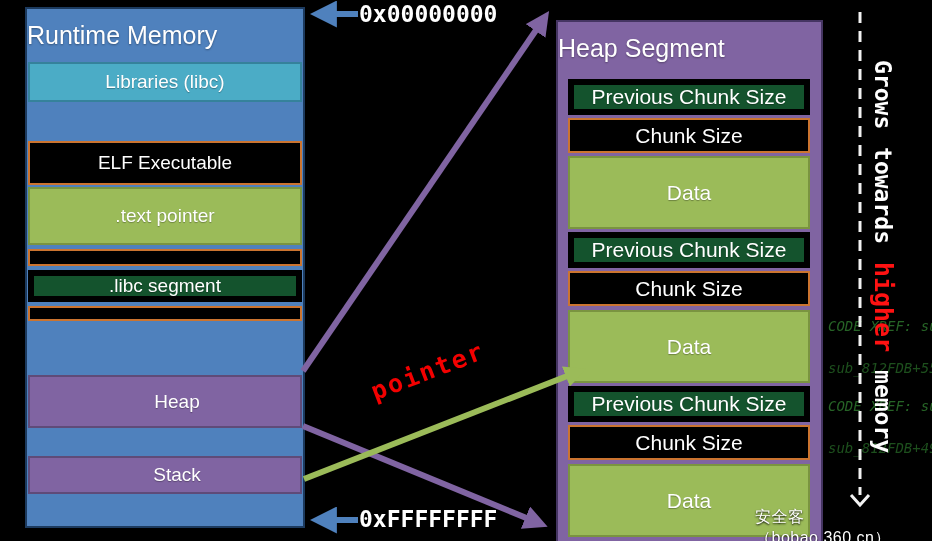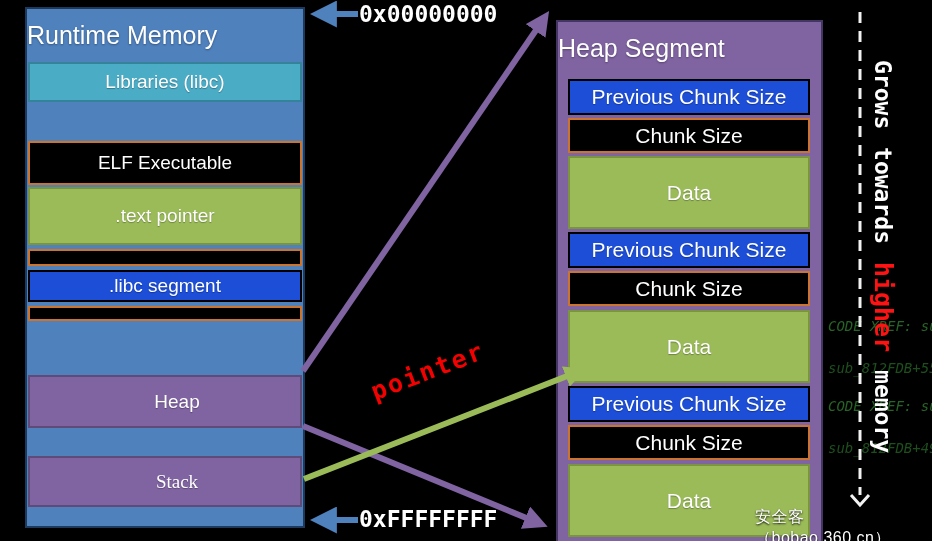--- a/index.html
+++ b/index.html
@@ -21,21 +21,21 @@
   }
   .runtime-col .col-title{top:12px;}
   .seg{
     position:absolute;left:1px;right:1px;box-sizing:border-box;
     display:flex;align-items:center;justify-content:center;
     color:#fff;font-size:19px;text-shadow:0 1px 1px rgba(0,0,0,.3);
   }
   .c-teal  {background:#4bacc6;border:2px solid #35829b;}
   .c-orange{background:#000000;border:2px solid #cb7430;}
   .c-green {background:#9bbb59;border:2px solid #7a9440;}
-  .c-red   {background:#1d4ed8;border:2px solid #000000;}
+  .c-red   {background:#14532d;border:6px solid #000000;}
   .c-purple{background:#8064a2;border:2px solid #5f4b79;padding-left:24px;}
   
   .heap-col{
     left:556px;top:20px;width:267px;height:525px;
     background:#8064a2;border:2px solid #453562;
   }
   .heap-col .col-title{top:12px;}
   .heap-row{
     position:absolute;left:10px;right:11px;box-sizing:border-box;
     display:flex;align-items:center;justify-content:center;
@@ -98,21 +98,21 @@
 
 <div class="col runtime-col">
   <div class="col-title">Runtime Memory</div>
   <div class="seg c-teal" style="top:53px;height:40px;">Libraries (libc)</div>
   <div class="seg c-orange" style="top:132px;height:44px;">ELF Executable</div>
   <div class="seg c-green" style="top:178px;height:58px;">.text pointer</div>
   <div class="seg c-orange" style="top:240px;height:17px;"></div>
   <div class="seg c-red" style="top:261px;height:32px;">.libc segment</div>
   <div class="seg c-orange" style="top:297px;height:15px;"></div>
   <div class="seg c-purple" style="top:366px;height:53px;">Heap</div>
-  <div class="seg c-purple" style="top:447px;height:51px;font-family:Liberation Serif, serif;">Stack</div>
+  <div class="seg c-purple" style="top:447px;height:38px;">Stack</div>
 </div>
 
 <div class="col heap-col">
   <div class="col-title">Heap Segment</div>
 
   <div class="heap-row c-red" style="top:57px;height:36px;">Previous Chunk Size</div>
   <div class="heap-row c-orange" style="top:96px;height:35px;">Chunk Size</div>
   <div class="heap-row c-green" style="top:134px;height:73px;">Data</div>
 
   <div class="heap-row c-red" style="top:210px;height:36px;">Previous Chunk Size</div>

